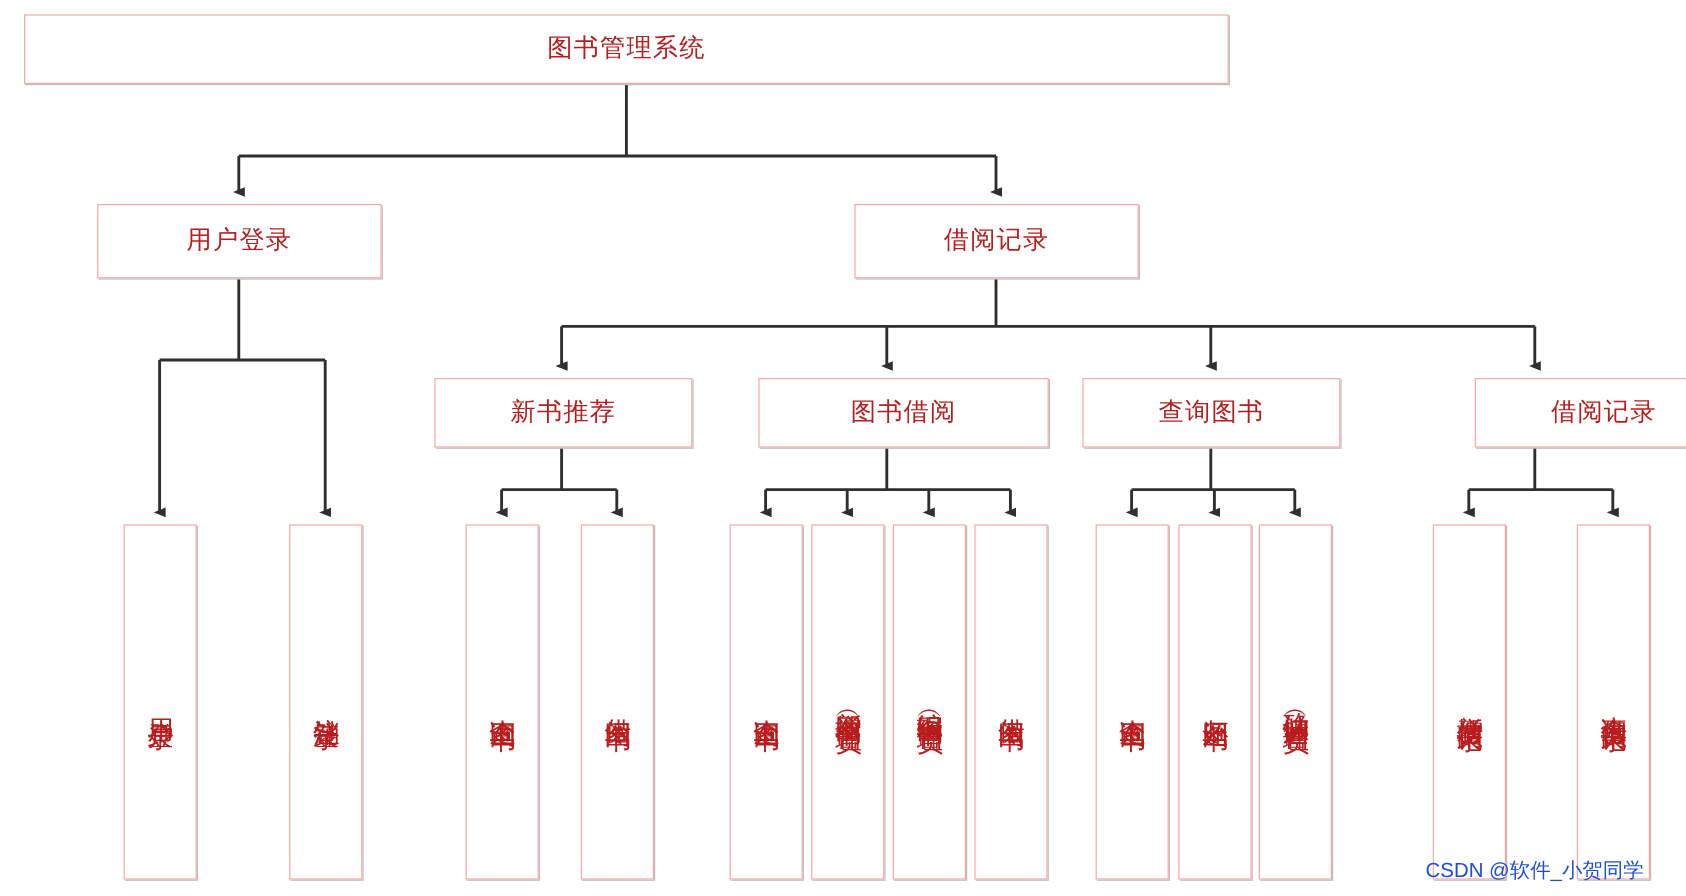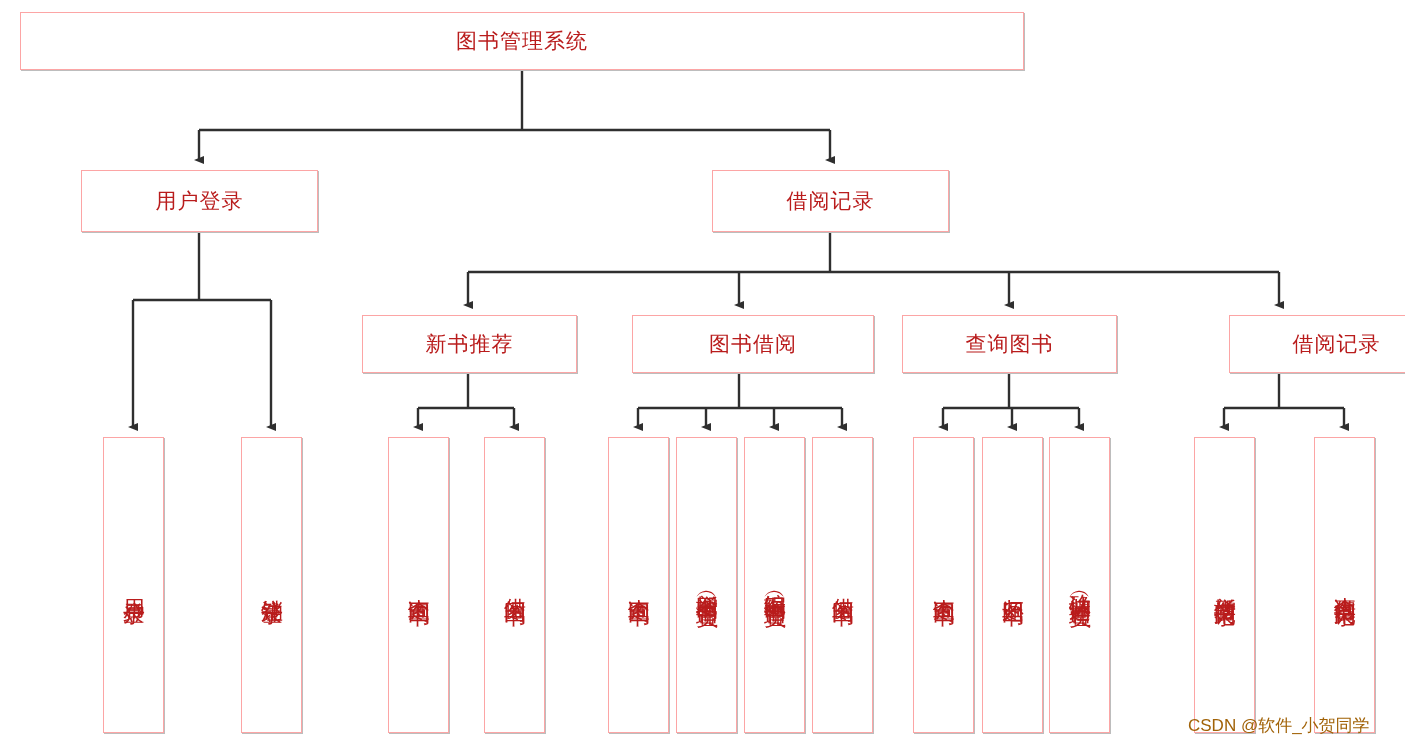--- a/index.html
+++ b/index.html
@@ -54,21 +54,21 @@
     letter-spacing: 2px;
     line-height: 1.04;
     white-space: nowrap;
     max-height: 100%;
   }
   #watermark {
     position: absolute;
     left: 1188px;
     top: 714px;
     font-size: 17px;
-    color: #a16207;
+    color: #1d4ed8;
     font-family: "Liberation Sans", "DejaVu Sans", sans-serif;
     white-space: nowrap;
   }
 </style>
 </head>
 <body>
 
 <div id="canvas">
 
   <svg id="wires" viewBox="0 0 1405 747" xmlns="http://www.w3.org/2000/svg">

